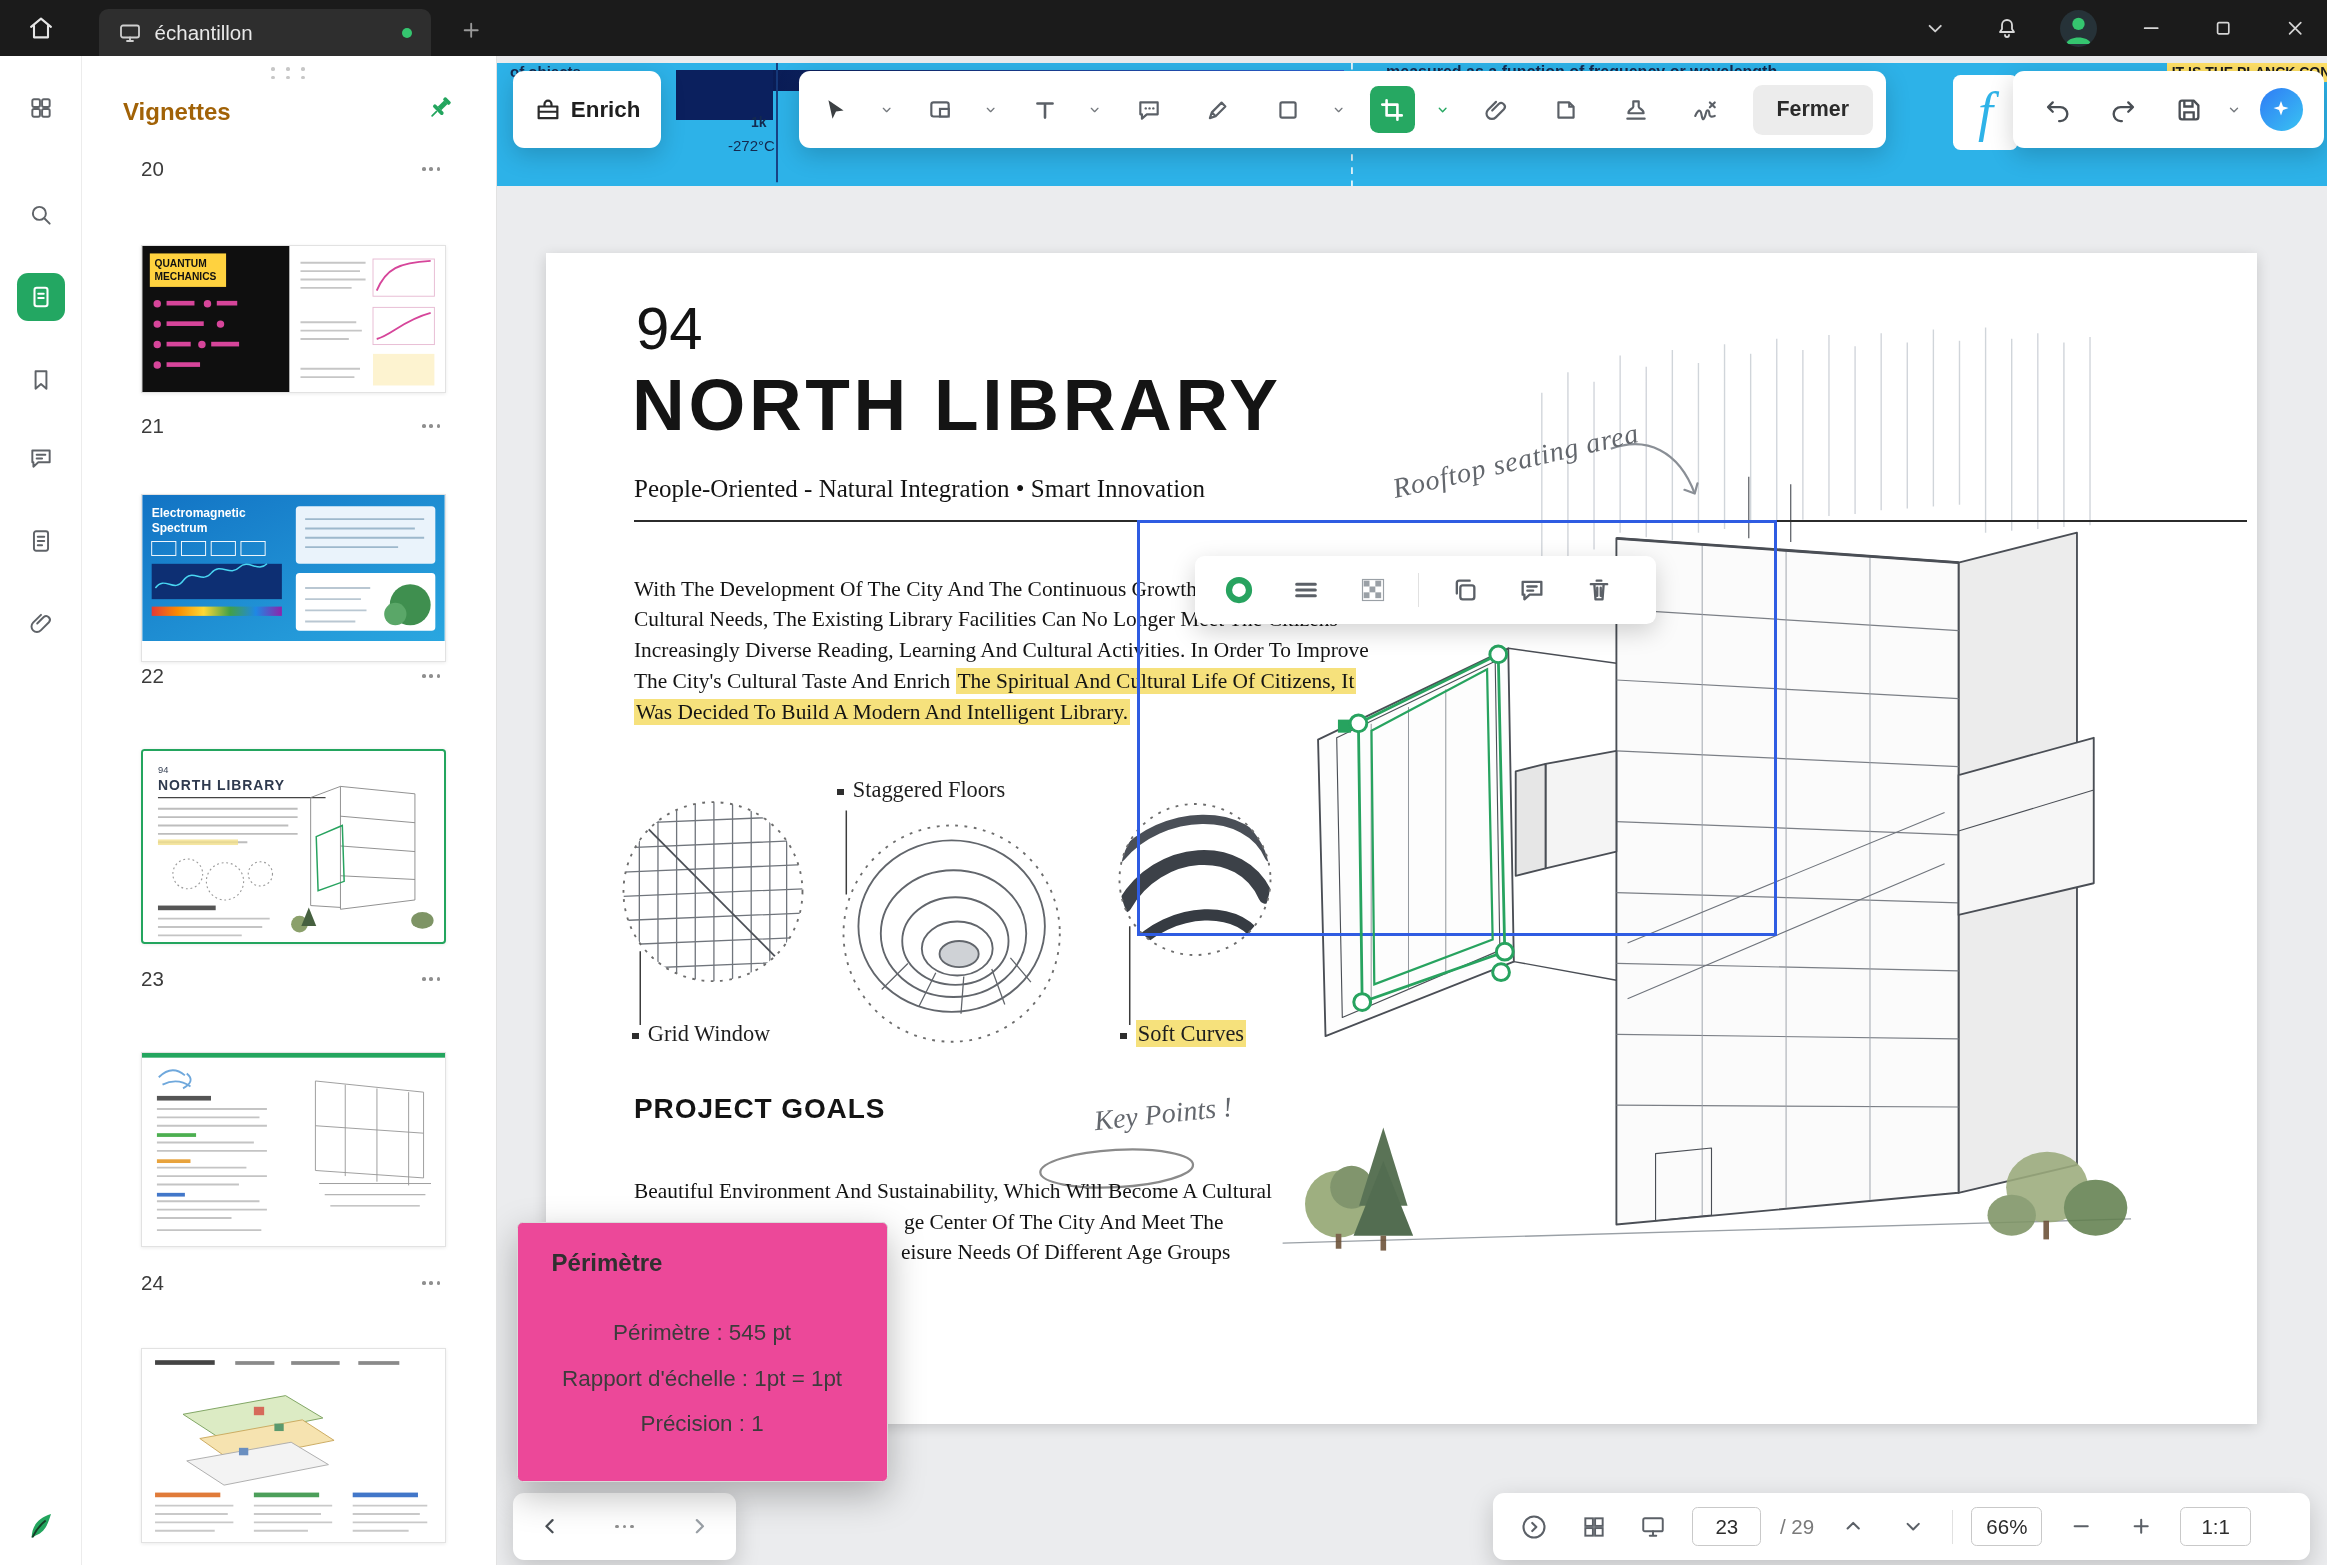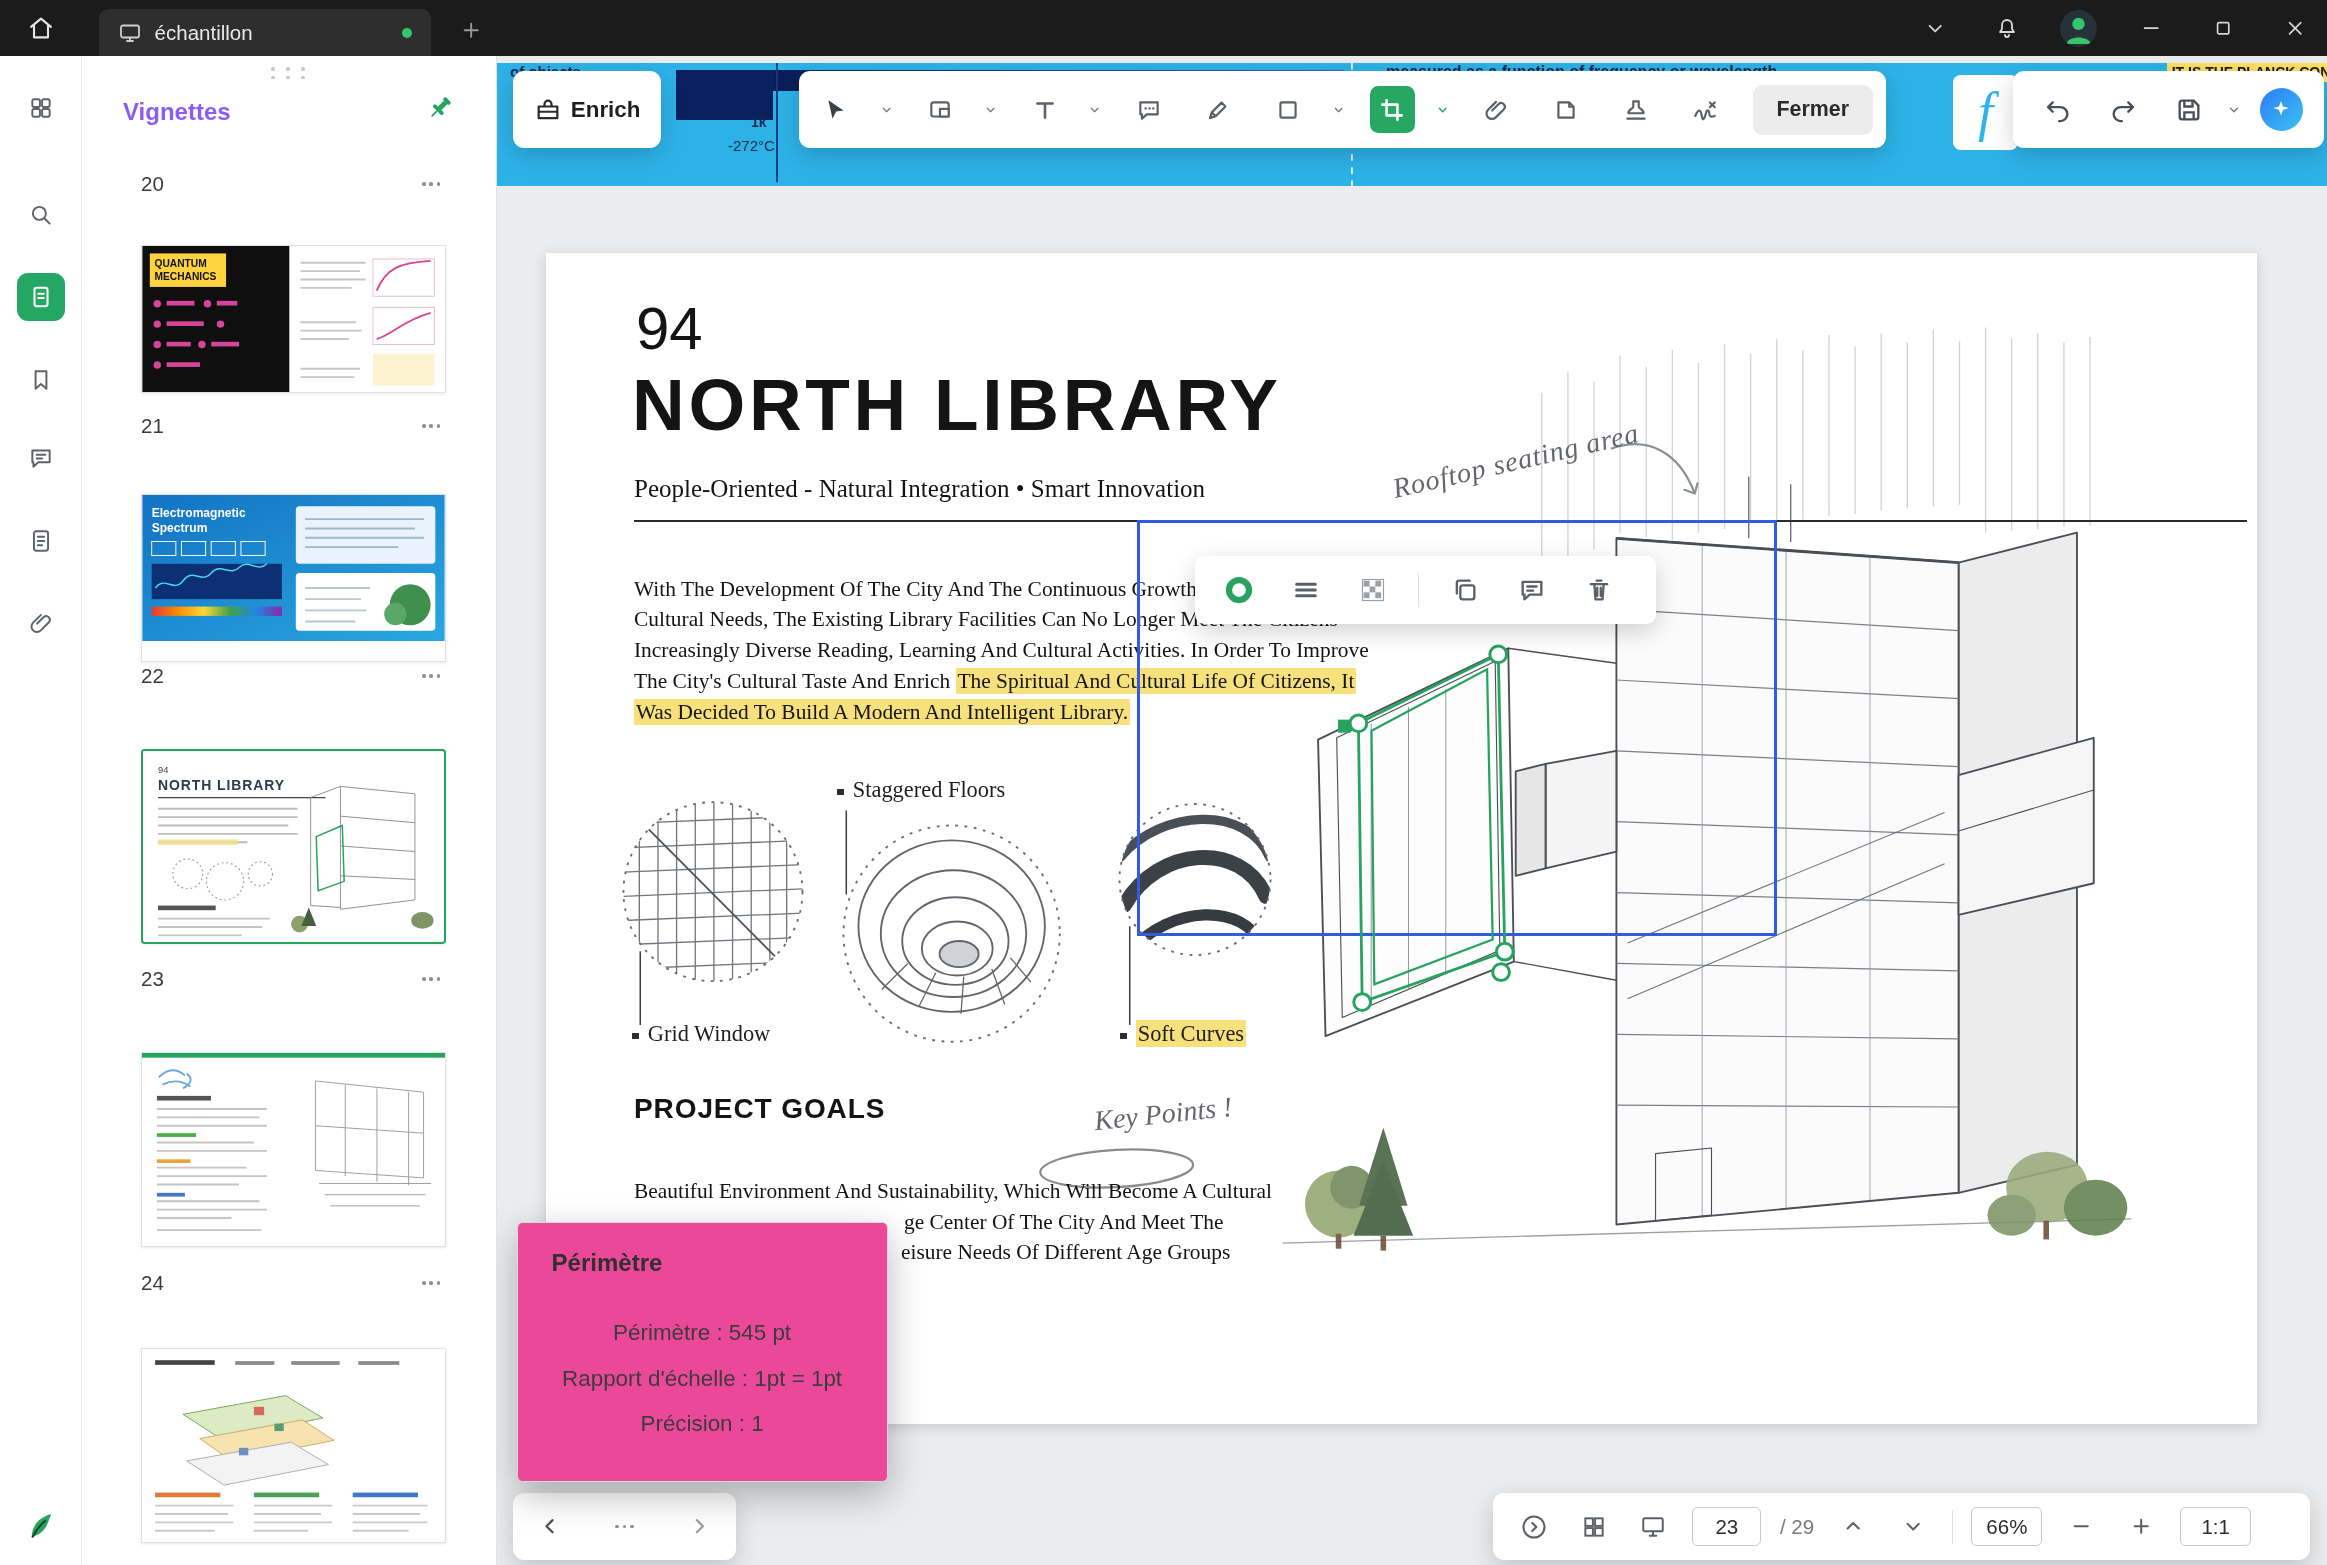--- a/index.html
+++ b/index.html
@@ -18,21 +18,21 @@
 #newtab{position:absolute;left:451px;top:13px;width:41px;height:35px;display:flex;align-items:center;justify-content:center;cursor:pointer}
 #topright{position:absolute;right:9.3px;top:0;height:56px;display:flex;align-items:center;gap:24px}
 .topbtn{width:48px;height:48px;display:flex;align-items:center;justify-content:center;cursor:pointer}
 #avatar{width:37px;height:37px;border-radius:50%;background:#263238;overflow:hidden}
 
 #rail{position:absolute;left:0;top:56px;bottom:0;width:82px;background:#fff;border-right:0.9px solid #ececec;z-index:55}
 .railbtn{position:absolute;left:50%;transform:translateX(-50%);width:48px;height:48px;display:flex;align-items:center;justify-content:center;border-radius:11.2px;cursor:pointer}
 .railbtn.active{background:#23a762}
 
 #panel{position:absolute;left:82px;top:56px;bottom:0;width:415px;background:#fff;border-right:0.9px solid #e2e2e2;z-index:54;overflow:hidden}
-#panel-title{position:absolute;left:41px;top:42px;font-size:24px;font-weight:600;color:#8b5cf6}
+#panel-title{position:absolute;left:41px;top:42px;font-size:24px;font-weight:600;color:#a16207}
 #pin{position:absolute;left:343px;top:37px;cursor:pointer}
 #dragdots{position:absolute;left:189px;top:11.2px;width:41px;display:grid;grid-template-columns:repeat(3,1fr);gap:4.7px;cursor:grab}
 #dragdots i{width:3.7px;height:3.7px;border-radius:50%;background:#c7c7c7}
 .numrow{position:absolute;left:59px;width:305px;height:34px;display:flex;justify-content:space-between;align-items:center;font-size:20.5px;color:#3b3b3b}
 .menu-dots{display:flex;gap:3.7px;padding:5.6px;cursor:pointer}
 .menu-dots i{width:3.7px;height:3.7px;border-radius:50%;background:#8f8f8f}
 .thumb{position:absolute;left:59px;width:305px;background:#fff;border:0.9px solid #e2e2e2;box-shadow:0 0.9px 3.7px rgba(0,0,0,.08);cursor:pointer;overflow:hidden}
 .thumb.sel{border:2.8px solid #23a55e;border-radius:3.7px}
 
 #content{position:absolute;left:497px;top:56px;right:0;bottom:0;background:#ebecee;overflow:hidden}
@@ -211,21 +211,21 @@
     <svg width="30" height="30" viewBox="0 0 24 24">
         <g transform="rotate(45 12 12)" fill="#23a55e">
           <rect x="8.6" y="2.6" width="6.8" height="3" rx="1"></rect>
           <rect x="10" y="5.4" width="4" height="7.2"></rect>
           <rect x="6.6" y="12.4" width="10.8" height="3" rx="1.5"></rect>
           <rect x="11.3" y="15.4" width="1.4" height="6.2" rx=".7"></rect>
         </g>
       </svg>
   </div>
 
-  <div class="numrow" style="top:111px">
+  <div class="numrow" style="top:96px">
     <span>20</span>
     <span class="menu-dots">
         <i></i>
         <i></i>
         <i></i>
       </span>
   </div>
 
   <div class="thumb" style="top:189px;height:148px">
     <svg width="303" height="146" viewBox="0 0 325 157">

